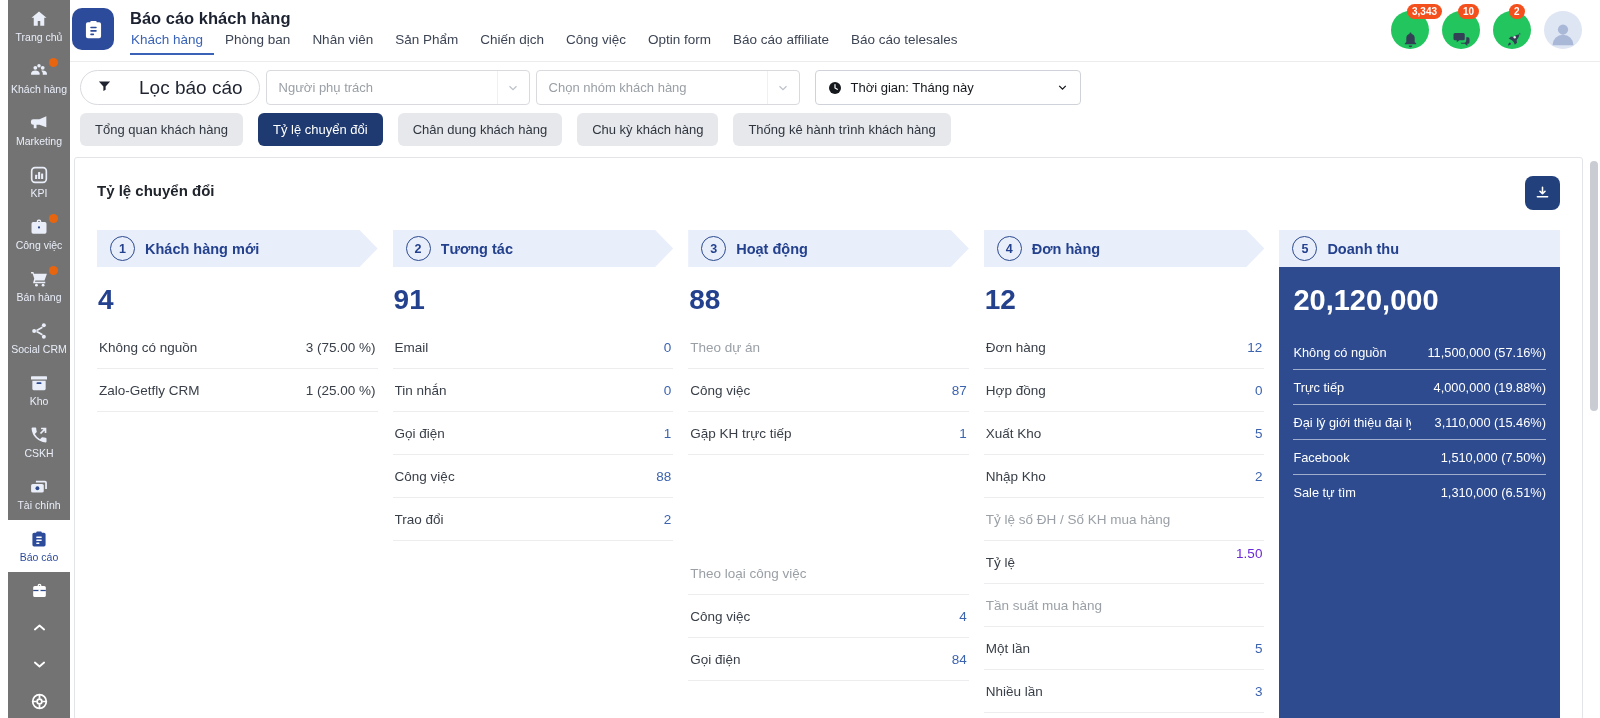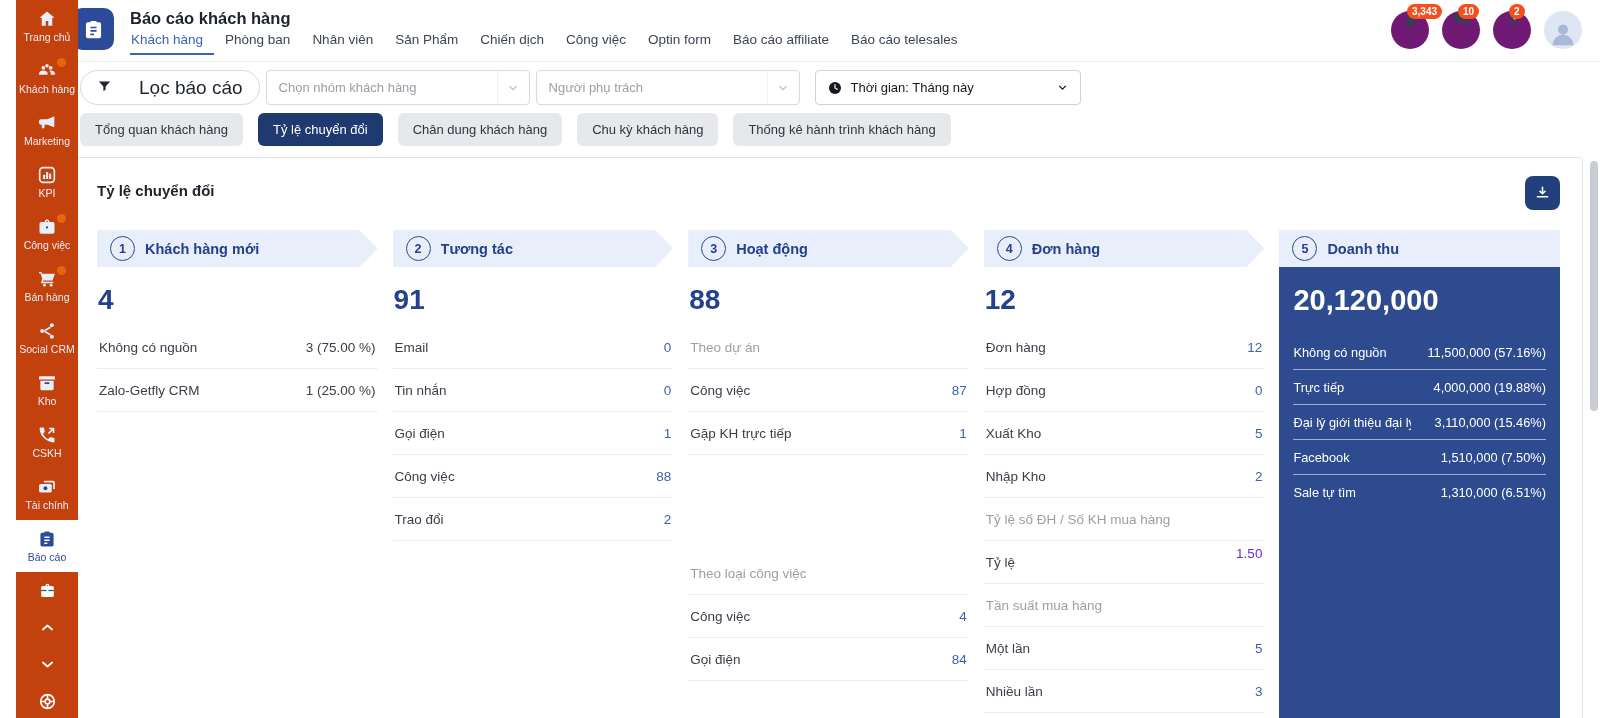--- a/index.html
+++ b/index.html
@@ -1,21 +1,21 @@
 <!DOCTYPE html>
 <html><head>
 <meta charset="utf-8">
 <style>
   html,body{width:1600px;height:718px;margin:0;overflow:hidden;background:#fff;
     font-family:"Liberation Sans","DejaVu Sans",sans-serif;}
   *{box-sizing:border-box;}
   .app{position:relative;width:1600px;height:718px;}
 
   
-  .sidebar{position:absolute;left:16px;top:0;bottom:0;width:62px;background:#c2410c;z-index:5;}
+  .sidebar{position:absolute;left:8px;top:0;bottom:0;width:62px;background:#737373;z-index:5;}
   .side-item{height:52px;display:flex;flex-direction:column;align-items:center;justify-content:center;
     gap:3px;color:#e9eef9;cursor:pointer;}
   .side-item.active{background:#fff;color:#2d4b9b;--punch:#fff;}
   .sicon{position:relative;width:20px;height:20px;display:flex;align-items:center;justify-content:center;}
   .sicon svg{width:20px;height:20px;fill:currentColor;}
   .dot{position:absolute;top:-3px;right:-9px;width:9px;height:9px;border-radius:50%;background:#e8650f;}
   .slabel{font-size:10.5px;line-height:1;white-space:nowrap;}
   .side-foot{height:37px;display:flex;align-items:center;justify-content:center;color:#fff;cursor:pointer;}
   .side-foot svg{width:19px;height:19px;fill:currentColor;}
   .side-foot.small svg{width:17px;height:17px;}
@@ -27,22 +27,22 @@
   .app-icon{width:42px;height:42px;margin-top:8px;background:#2d4b9b;border-radius:10px;color:#fff;
     display:flex;align-items:center;justify-content:center;--punch:#2d4b9b;flex:0 0 auto;}
   .app-icon svg{width:23px;height:23px;fill:currentColor;}
   .title-wrap{margin-left:16px;flex:1;min-width:0;}
   .page-title{font-size:16.5px;font-weight:bold;color:#1c2230;margin:9px 0 1px;}
   .tabs{display:flex;}
   .tab{font-size:13.5px;color:#3d4554;padding:3px 11px 6px;cursor:pointer;white-space:nowrap;border-bottom:2.5px solid transparent;}
   .tab:first-child{padding-left:1px;}
   .tab.active{color:#3a63b8;border-bottom-color:#3a63b8;font-weight:500;}
   .top-actions{display:flex;align-items:center;gap:13px;margin-top:11px;}
-  .nbtn{position:relative;width:38px;height:38px;border:none;background:#701a75;border-radius:50%;
-    color:#333f55;display:flex;align-items:flex-start;justify-content:center;cursor:pointer;padding:0;}
+  .nbtn{position:relative;width:38px;height:38px;border:none;background:#22c55e;border-radius:50%;
+    color:#333f55;display:flex;align-items:flex-end;justify-content:center;cursor:pointer;padding:0;}
   .nbtn svg{width:19px;height:19px;fill:currentColor;}
   .badge{position:absolute;top:-7px;left:16px;background:#f4501e;color:#fff;font-size:10px;font-weight:bold;
     border-radius:9px;padding:2.5px 5px;line-height:1;white-space:nowrap;}
   .avatar{width:38px;height:38px;border-radius:50%;background:#dee5f3;color:#aab8d8;overflow:hidden;
     display:flex;align-items:flex-end;justify-content:center;cursor:pointer;}
   .avatar svg{width:30px;height:30px;fill:currentColor;}
 
   
   .filterbar{display:flex;align-items:stretch;gap:6px;margin:8px 0 0 18px;height:35px;}
   .filter-btn{display:flex;align-items:center;gap:27px;padding:0 16px;border:1px solid #d8dade;border-radius:18px;
@@ -306,30 +306,30 @@
     </header>
 
     <div class="filterbar">
       <button class="filter-btn">
         <span id="filterIco"><svg viewBox="0 0 24 24" xmlns="http://www.w3.org/2000/svg">
               <path d="M3 4h18l-7.2 8v5.2l-3.6 2V12z"></path>
             </svg></span>
         <span>Lọc báo cáo</span>
       </button>
       <div class="dd">
-        <span class="ph">Chọn nhóm khách hàng</span>
-        <span class="dd-arrow" id="arr1">
+        <span class="ph">Người phụ trách</span>
+        <span class="dd-arrow" id="arr2">
             <svg viewBox="0 0 24 24" xmlns="http://www.w3.org/2000/svg">
               <path d="M6 9l6 6 6-6"></path>
             </svg>
           </span>
       </div>
       <div class="dd">
-        <span class="ph">Người phụ trách</span>
-        <span class="dd-arrow" id="arr2">
+        <span class="ph">Chọn nhóm khách hàng</span>
+        <span class="dd-arrow" id="arr1">
             <svg viewBox="0 0 24 24" xmlns="http://www.w3.org/2000/svg">
               <path d="M6 9l6 6 6-6"></path>
             </svg>
           </span>
       </div>
       <div class="time-select">
         <span class="clock" id="clockIco">
             <svg viewBox="0 0 24 24" xmlns="http://www.w3.org/2000/svg">
               <circle cx="12" cy="12" r="9"></circle>
               <path d="M12 6.8V12l3.4 2" stroke="#fff" stroke-width="1.8" fill="none" stroke-linecap="round"></path>

